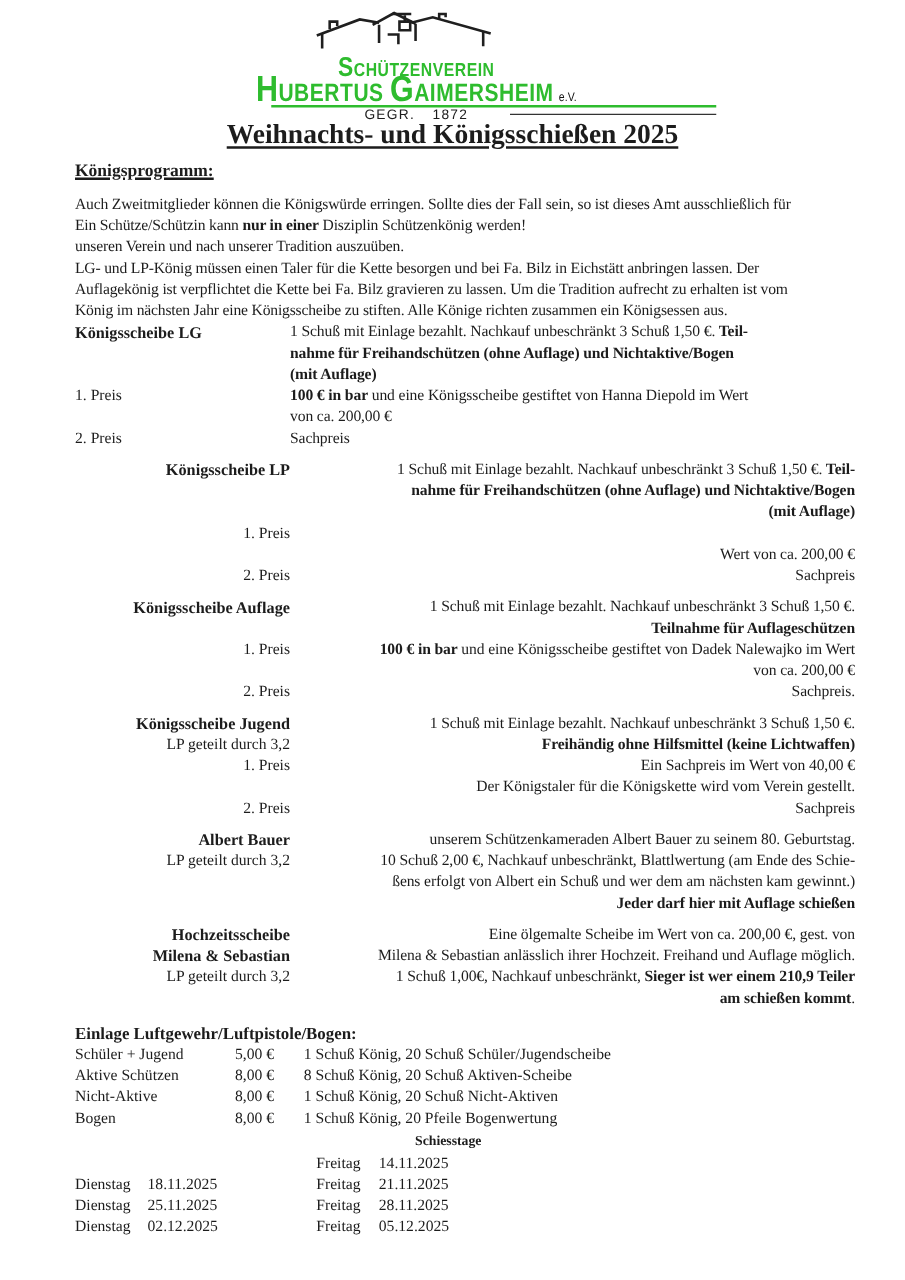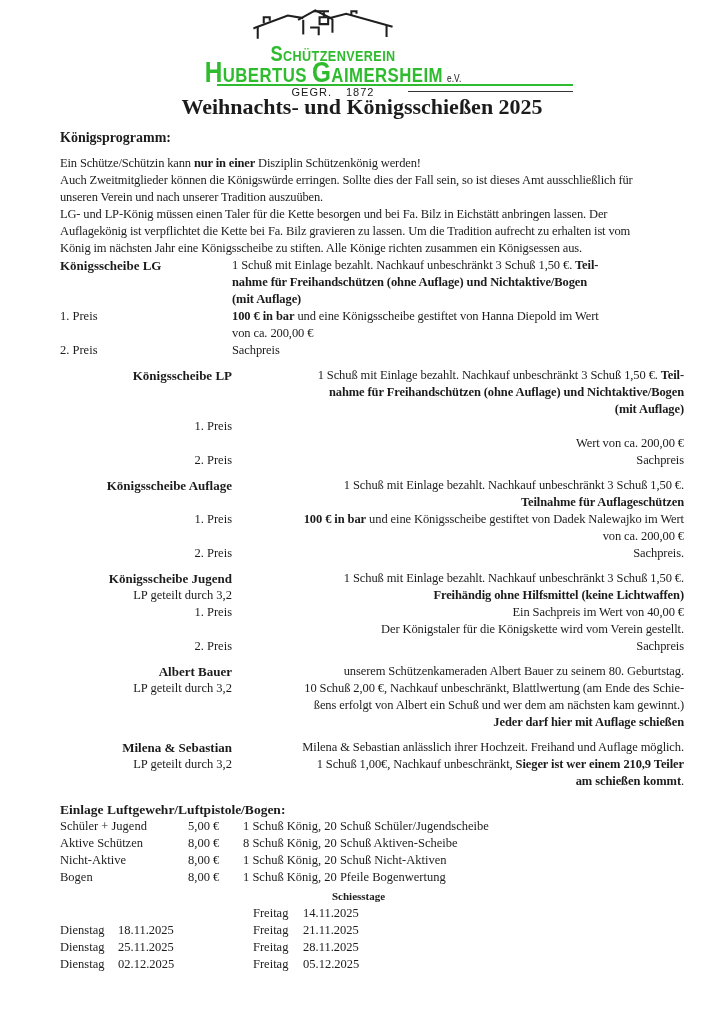--- a/index.html
+++ b/index.html
@@ -23,25 +23,25 @@
   .logo .suffix{font-size:10px;color:#111;font-weight:normal;letter-spacing:0;margin-left:5px;}
   .grule{position:absolute;top:78px;left:217px;width:356px;height:2px;}
   .brule{position:absolute;top:85px;left:408px;width:165px;height:1px;background:#333;}
   .gegr{position:absolute;top:80px;width:100%;text-align:center;
         font-family:"Liberation Sans",sans-serif;font-size:11px;color:#1c1c1c;letter-spacing:1px;}
   .gegr .founded-label{margin-right:14px;}
 
   
   .title{position:absolute;top:94px;left:0;width:724px;text-align:center;
          font-size:22px;font-weight:bold;margin:0;}
-  .title span{text-decoration-thickness:2px;text-underline-offset:3px;}
+  .title span{text-decoration:underline;text-decoration-thickness:2px;text-underline-offset:3px;}
 
   
   .program-heading{position:absolute;top:130px;left:60px;font-size:14px;font-weight:bold;
-                   text-decoration-thickness:1.5px;}
+                   text-decoration:underline;text-decoration-thickness:1.5px;}
   .intro{position:absolute;top:155px;left:60px;font-size:12.5px;line-height:17px;
          letter-spacing:-0.15px;white-space:nowrap;}
 
   
   .flow{position:absolute;top:257px;left:60px;width:624px;font-size:12.5px;line-height:17px;}
   .section{margin:0;}
   .section + .section{margin-top:8px;text-align:right;}
   .srow{display:grid;grid-template-columns:172px 1fr;}
   .lcell{white-space:nowrap;}
   .lcell.hb{font-weight:bold;font-size:13px;}
@@ -87,22 +87,22 @@
     </div>
   </div>
 
   <h1 class="title">
     <span>Weihnachts- und Königsschießen 2025</span>
   </h1>
 
   <div class="program-heading">Königsprogramm:</div>
 
   <div class="intro" id="intro">
+      <div class="iline"><span>Auch Zweitmitglieder können die Königswürde erringen. Sollte dies der Fall sein, so ist dieses Amt ausschließlich für</span></div>
       <div class="iline"><span>Ein Schütze/Schützin kann </span><span class="b">nur in einer</span><span> Disziplin Schützenkönig werden!</span></div>
-      <div class="iline"><span>Auch Zweitmitglieder können die Königswürde erringen. Sollte dies der Fall sein, so ist dieses Amt ausschließlich für</span></div>
       <div class="iline"><span>unseren Verein und nach unserer Tradition auszuüben.</span></div>
       <div class="iline"><span>LG- und LP-König müssen einen Taler für die Kette besorgen und bei Fa. Bilz in Eichstätt anbringen lassen. Der</span></div>
       <div class="iline"><span>Auflagekönig ist verpflichtet die Kette bei Fa. Bilz gravieren zu lassen. Um die Tradition aufrecht zu erhalten ist vom</span></div>
       <div class="iline"><span>König im nächsten Jahr eine Königsscheibe zu stiften. Alle Könige richten zusammen ein Königsessen aus.</span></div>
     </div>
 
   <div class="flow">
     <div id="sections">
         <div class="section">
           <div class="srow">
@@ -212,20 +212,24 @@
             <span class="lcell"></span>
             <div class="rcell"><span>ßens erfolgt von Albert ein Schuß und wer dem am nächsten kam gewinnt.)</span></div>
           </div>
           <div class="srow">
             <span class="lcell"></span>
             <div class="rcell"><span class="b">Jeder darf hier mit Auflage schießen</span></div>
           </div>
         </div>
         <div class="section">
           <div class="srow">
+            <span class="lcell hb">Hochzeitsscheibe</span>
+            <div class="rcell"><span>Eine ölgemalte Scheibe im Wert von ca. 200,00 €, gest. von</span></div>
+          </div>
+          <div class="srow">
             <span class="lcell hb">Milena &amp; Sebastian</span>
             <div class="rcell"><span>Milena &amp; Sebastian anlässlich ihrer Hochzeit. Freihand und Auflage möglich.</span></div>
           </div>
           <div class="srow">
             <span class="lcell">LP geteilt durch 3,2</span>
             <div class="rcell"><span>1 Schuß 1,00€, Nachkauf unbeschränkt, </span><span class="b">Sieger ist wer einem 210,9 Teiler</span></div>
           </div>
           <div class="srow">
             <span class="lcell"></span>
             <div class="rcell"><span class="b">am schießen kommt</span><span>.</span></div>

